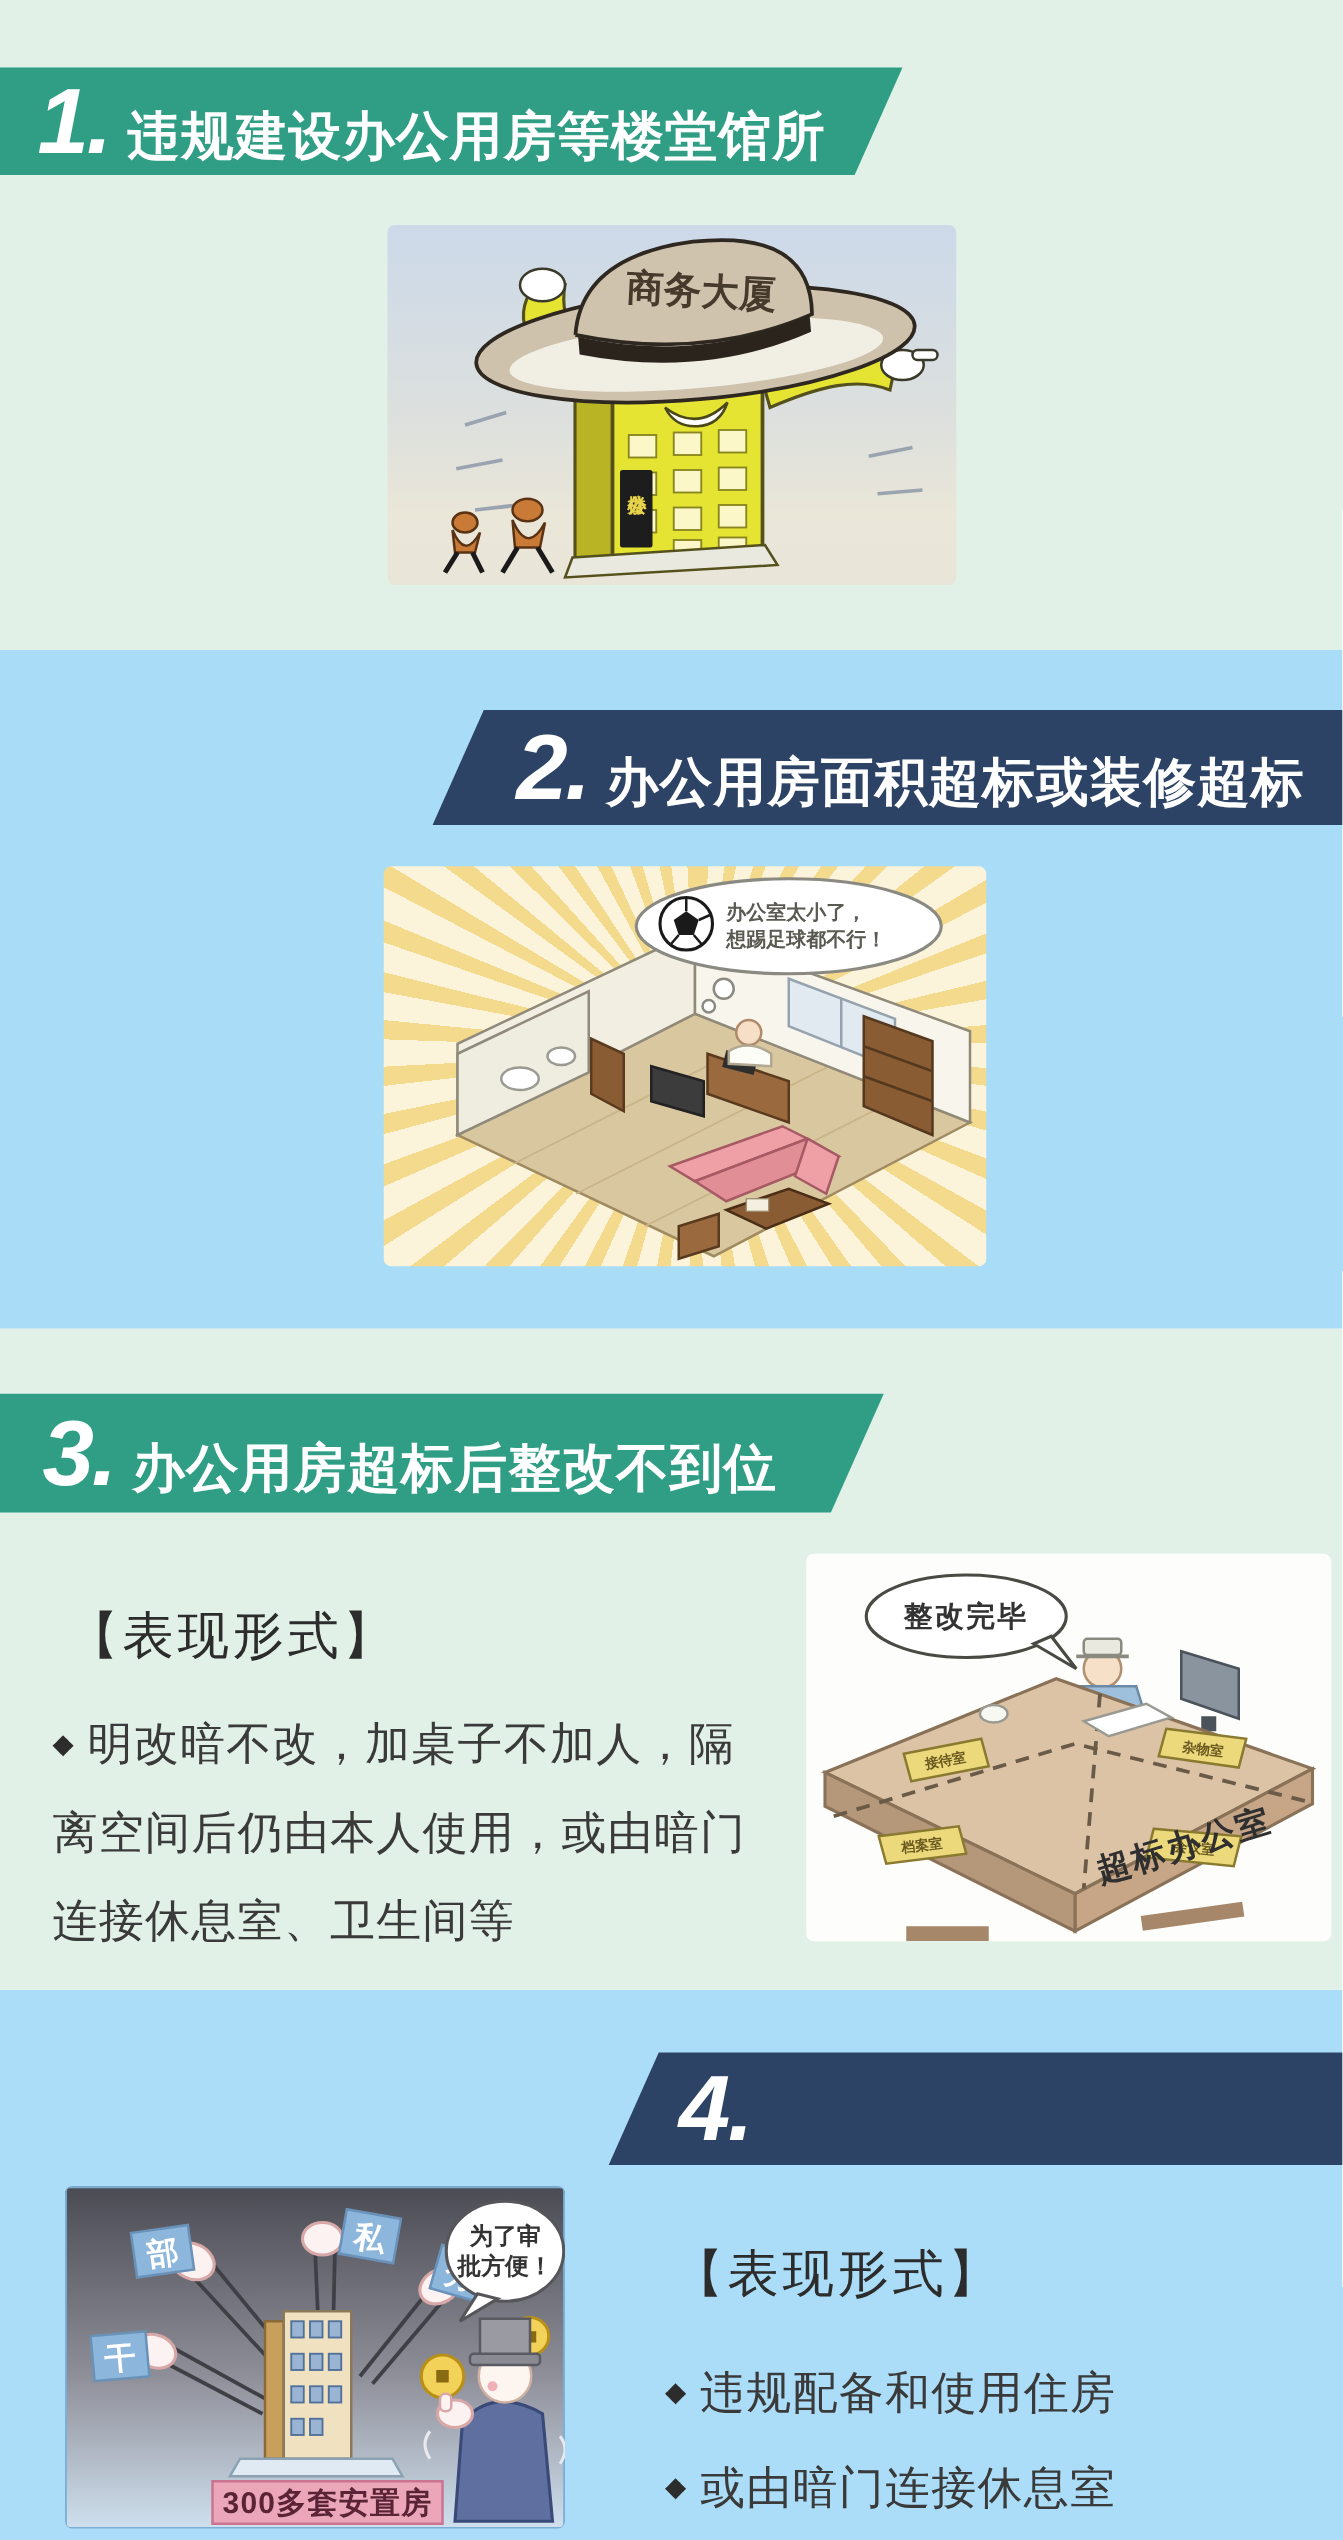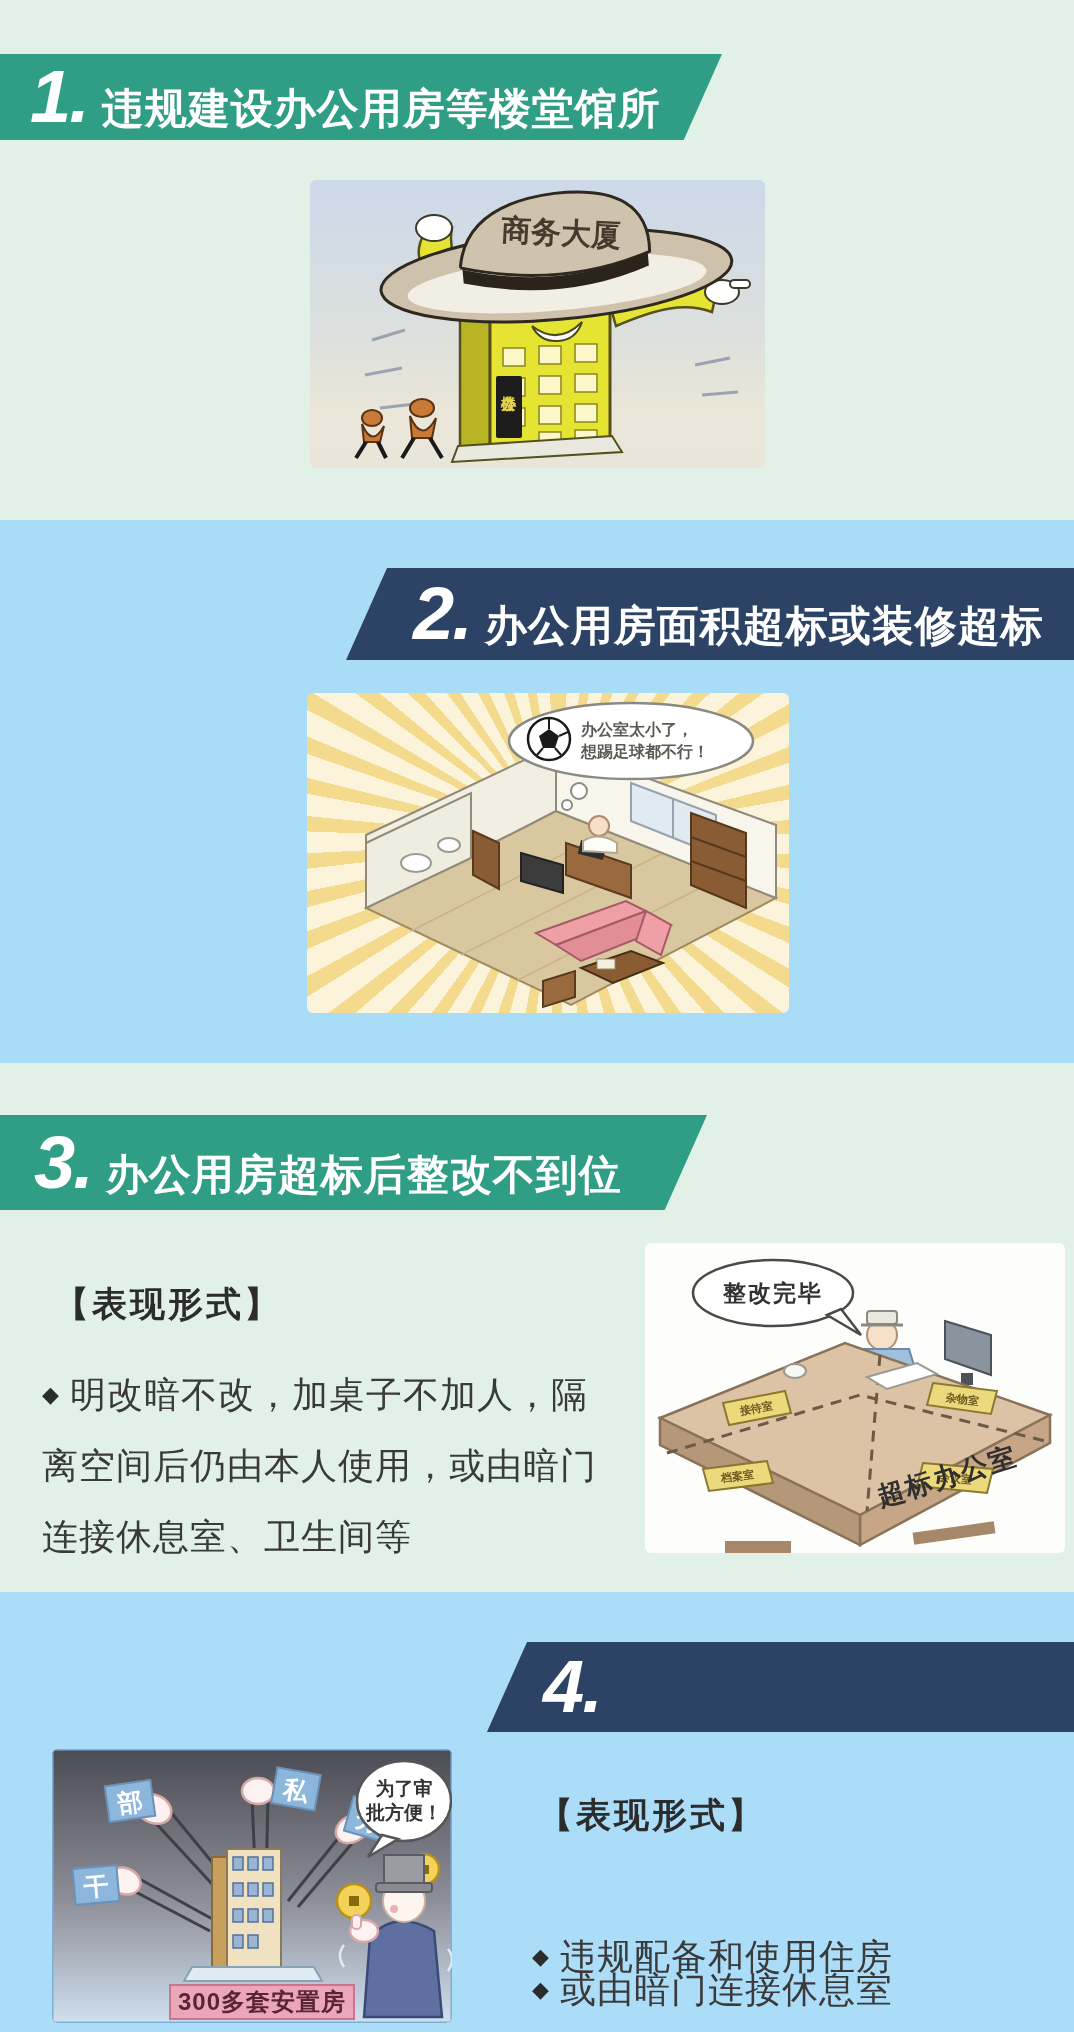--- a/index.html
+++ b/index.html
@@ -23,29 +23,29 @@
 
   #banner1{left:0;top:54px;width:722px;height:86px;}
   #banner1 .banner-content{padding-left:30px;}
   #banner2{left:387px;top:48px;width:687px;height:92px;}
   #banner2 .banner-content{padding-left:26px;}
   #banner3{left:0;top:52px;width:707px;height:95px;}
   #banner3 .banner-content{padding-left:34px;}
   #banner4{left:527px;top:50px;width:547px;height:90px;}
   #banner4 .banner-content{padding-left:16px;}
 
-  .subhead{position:absolute;font-weight:700;font-size:35px;color:#2c2c2c;letter-spacing:3px;white-space:nowrap;}
+  .subhead{position:absolute;font-weight:400;font-size:41px;color:#2c2c2c;letter-spacing:3px;white-space:nowrap;}
   #sub3{left:54px;top:218px;}
   #sub4{left:538px;top:200px;}
 
   .body-text{position:absolute;font-size:36px;color:#3a3a3a;}
   #body3{left:42px;top:296px;width:560px;line-height:71px;letter-spacing:1px;}
   .diamond{font-size:22px;vertical-align:5px;margin-right:10px;color:#2c2c2c;}
   .bullet-line{position:absolute;left:532px;font-size:36px;color:#3a3a3a;white-space:nowrap;letter-spacing:1px;}
-  #bullet4a{top:298px;margin-top:43px;}
+  #bullet4a{top:298px;}
   #bullet4b{top:374px;}
 
   .pic{position:absolute;border-radius:6px;overflow:hidden;}
   #pic1{left:310px;top:180px;width:455px;height:288px;
         background:linear-gradient(180deg,#ccd9e9 0%,#dde0dd 55%,#eae6d8 80%,#e9e5d8 100%);}
   #pic2{left:307px;top:173px;width:458px;height:320px;
         background:repeating-conic-gradient(from 0deg at 52% 46%,#f3da8c 0deg 3.5deg,#fbf3da 3.5deg 8.5deg);padding-left:24px;}
   #pic3{left:645px;top:180px;width:420px;height:310px;background:#fdfefb;}
   #pic4{left:52px;top:157px;width:400px;height:274px;}
   .pic svg{display:block;}

